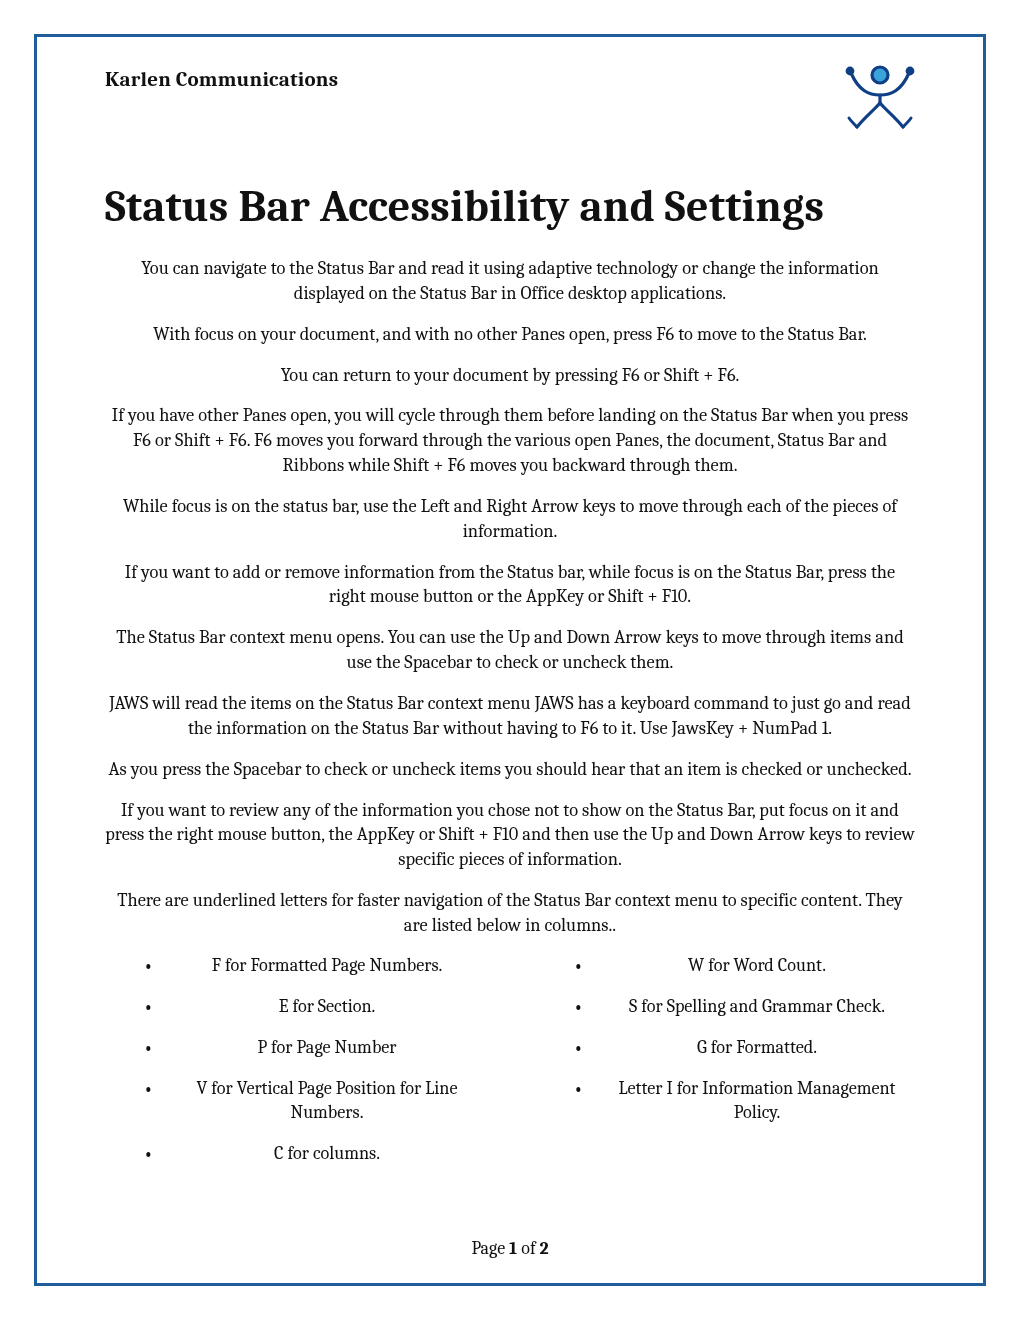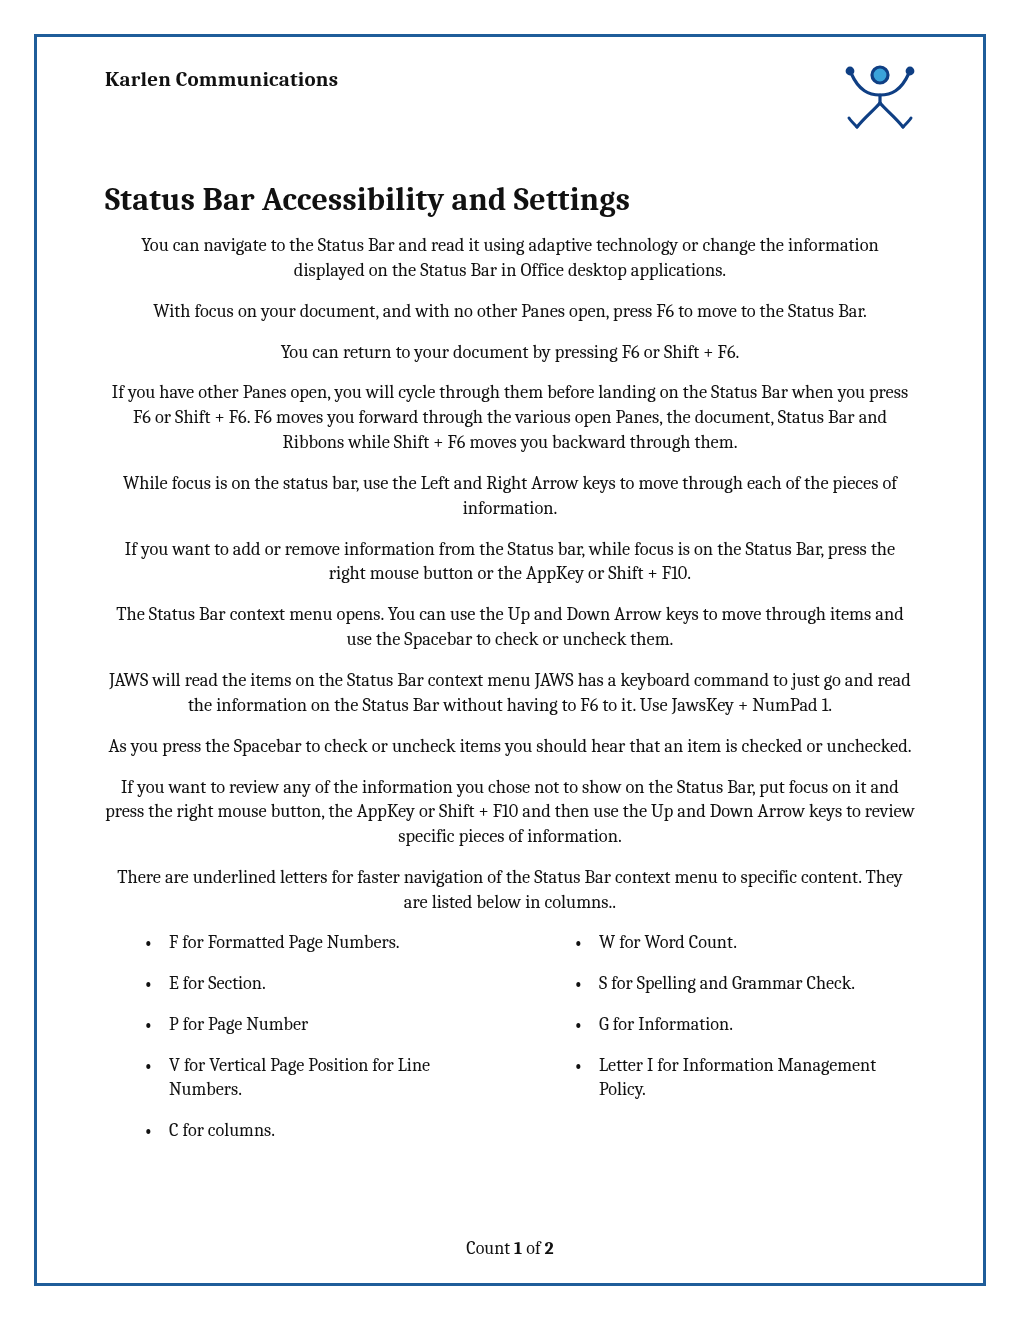--- a/index.html
+++ b/index.html
@@ -35,40 +35,41 @@
       font-size: 21px;
       font-weight: 700;
       letter-spacing: 0.2px;
       margin-top: 2px;
     }
     .logo {
       margin-top: -4px;
       margin-right: -2px;
     }
     h1.doc-title {
-      font-size: 32px;
+      font-size: 44px;
       font-weight: 700;
-      margin-bottom: 15px;
+      margin-bottom: 24px;
       letter-spacing: 0.2px;
     }
     .body p {
       font-size: 18.4px;
       line-height: 1.35;
       margin-bottom: 16px;
       text-align: center;
     }
     .two-col {
       display: flex;
       gap: 50px;
       margin-top: 6px;
     }
     .two-col ul {
       flex: 1;
       list-style: none;
       padding-left: 38px;
+      text-align: center;
     }
     .two-col li {
       font-size: 18.2px;
       line-height: 1.32;
       position: relative;
       padding-left: 26px;
       margin-bottom: 17px;
     }
     .two-col li::before {
       content: "•";
@@ -130,23 +131,23 @@
         <ul>
           <li>F for Formatted Page Numbers.</li>
           <li>E for Section.</li>
           <li>P for Page Number</li>
           <li>V for Vertical Page Position for Line Numbers.</li>
           <li>C for columns.</li>
         </ul>
         <ul>
           <li>W for Word Count.</li>
           <li>S for Spelling and Grammar Check.</li>
-          <li>G for Information.</li>
+          <li>G for Formatted.</li>
           <li>Letter I for Information Management Policy.</li>
         </ul>
       </div>
     </div>
 
     <div class="footer">
-      <span>Count </span><span class="bold">1</span><span> of </span><span class="bold">2</span>
+      <span>Page </span><span class="bold">1</span><span> of </span><span class="bold">2</span>
     </div>
   </div>
 </div>
 
 </body></html>

